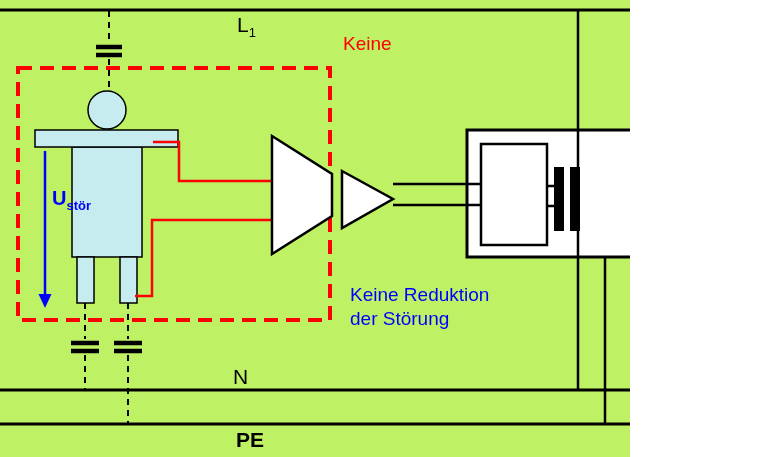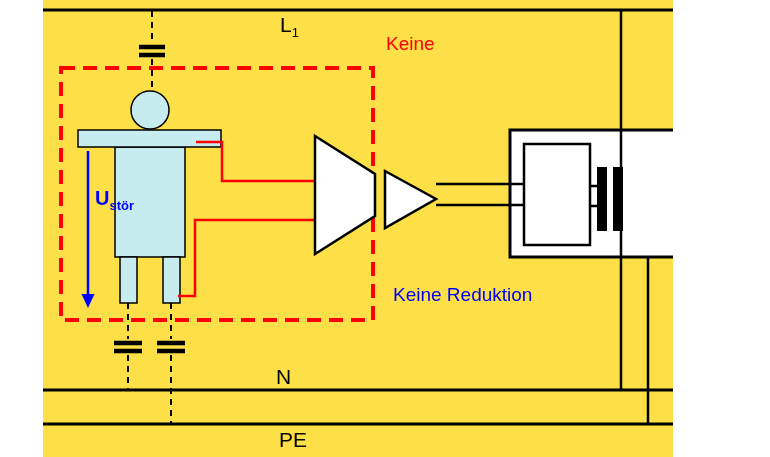--- a/index.html
+++ b/index.html
@@ -1,18 +1,18 @@
 <!DOCTYPE html>
 <html><head>
 <meta charset="utf-8">
 <style>
   * { margin:0; padding:0; box-sizing:border-box; }
   html,body { background:#ffffff; }
   body { font-family:"Liberation Sans", sans-serif; }
-  .stage { position:relative; width:630px; height:457px; background:#fde047; overflow:hidden;margin-left:43px; }
+  .stage { position:relative; width:630px; height:457px; background:#bef264; overflow:hidden; }
   .stage svg { position:absolute; left:0; top:0; }
   .label { position:absolute; color:#000000; font-size:21px; line-height:1.1; }
   .label sub { font-size:13px; }
   .note { position:absolute; font-size:19px; line-height:1.28; white-space:nowrap; }
   .note-red { color:#ff0000; }
   .note-blue { color:#0000ff; }
   .ustoer { position:absolute; color:#0000ff; font-weight:bold; font-size:20px; }
   .ustoer sub { font-size:13px; font-weight:bold; }
 </style>
 </head>
@@ -69,26 +69,27 @@
     <line x1="128" y1="303" x2="128" y2="339" stroke="#000" stroke-width="2" stroke-dasharray="6 5"></line>
     <line x1="114" y1="343" x2="142" y2="343" stroke="#000" stroke-width="4.5"></line>
     <line x1="114" y1="351" x2="142" y2="351" stroke="#000" stroke-width="4.5"></line>
     <line x1="128" y1="355" x2="128" y2="424" stroke="#000" stroke-width="2" stroke-dasharray="6 5"></line>
   </svg>
 
   <div class="label" style="left:237px; top:13px;">
     <span>L</span><sub>1</sub>
   </div>
   <div class="label" style="left:233px; top:365px;">N</div>
-  <div class="label" style="left:236px; top:428px;">PE</div>
+  <div class="label" style="left:236px; top:428px;font-weight:bold;">PE</div>
 
   <div class="ustoer" style="left:52px; top:187px;">
     <span>U</span><sub>stör</sub>
   </div>
 
   <div class="note note-red" style="left:343px; top:32px;">
     <div>Keine</div>
   </div>
   <div class="note note-blue" style="left:350px; top:283px;">
     <div>Keine Reduktion</div>
+    <div>der Störung</div>
   </div>
 
 </div>
 
 </body></html>

